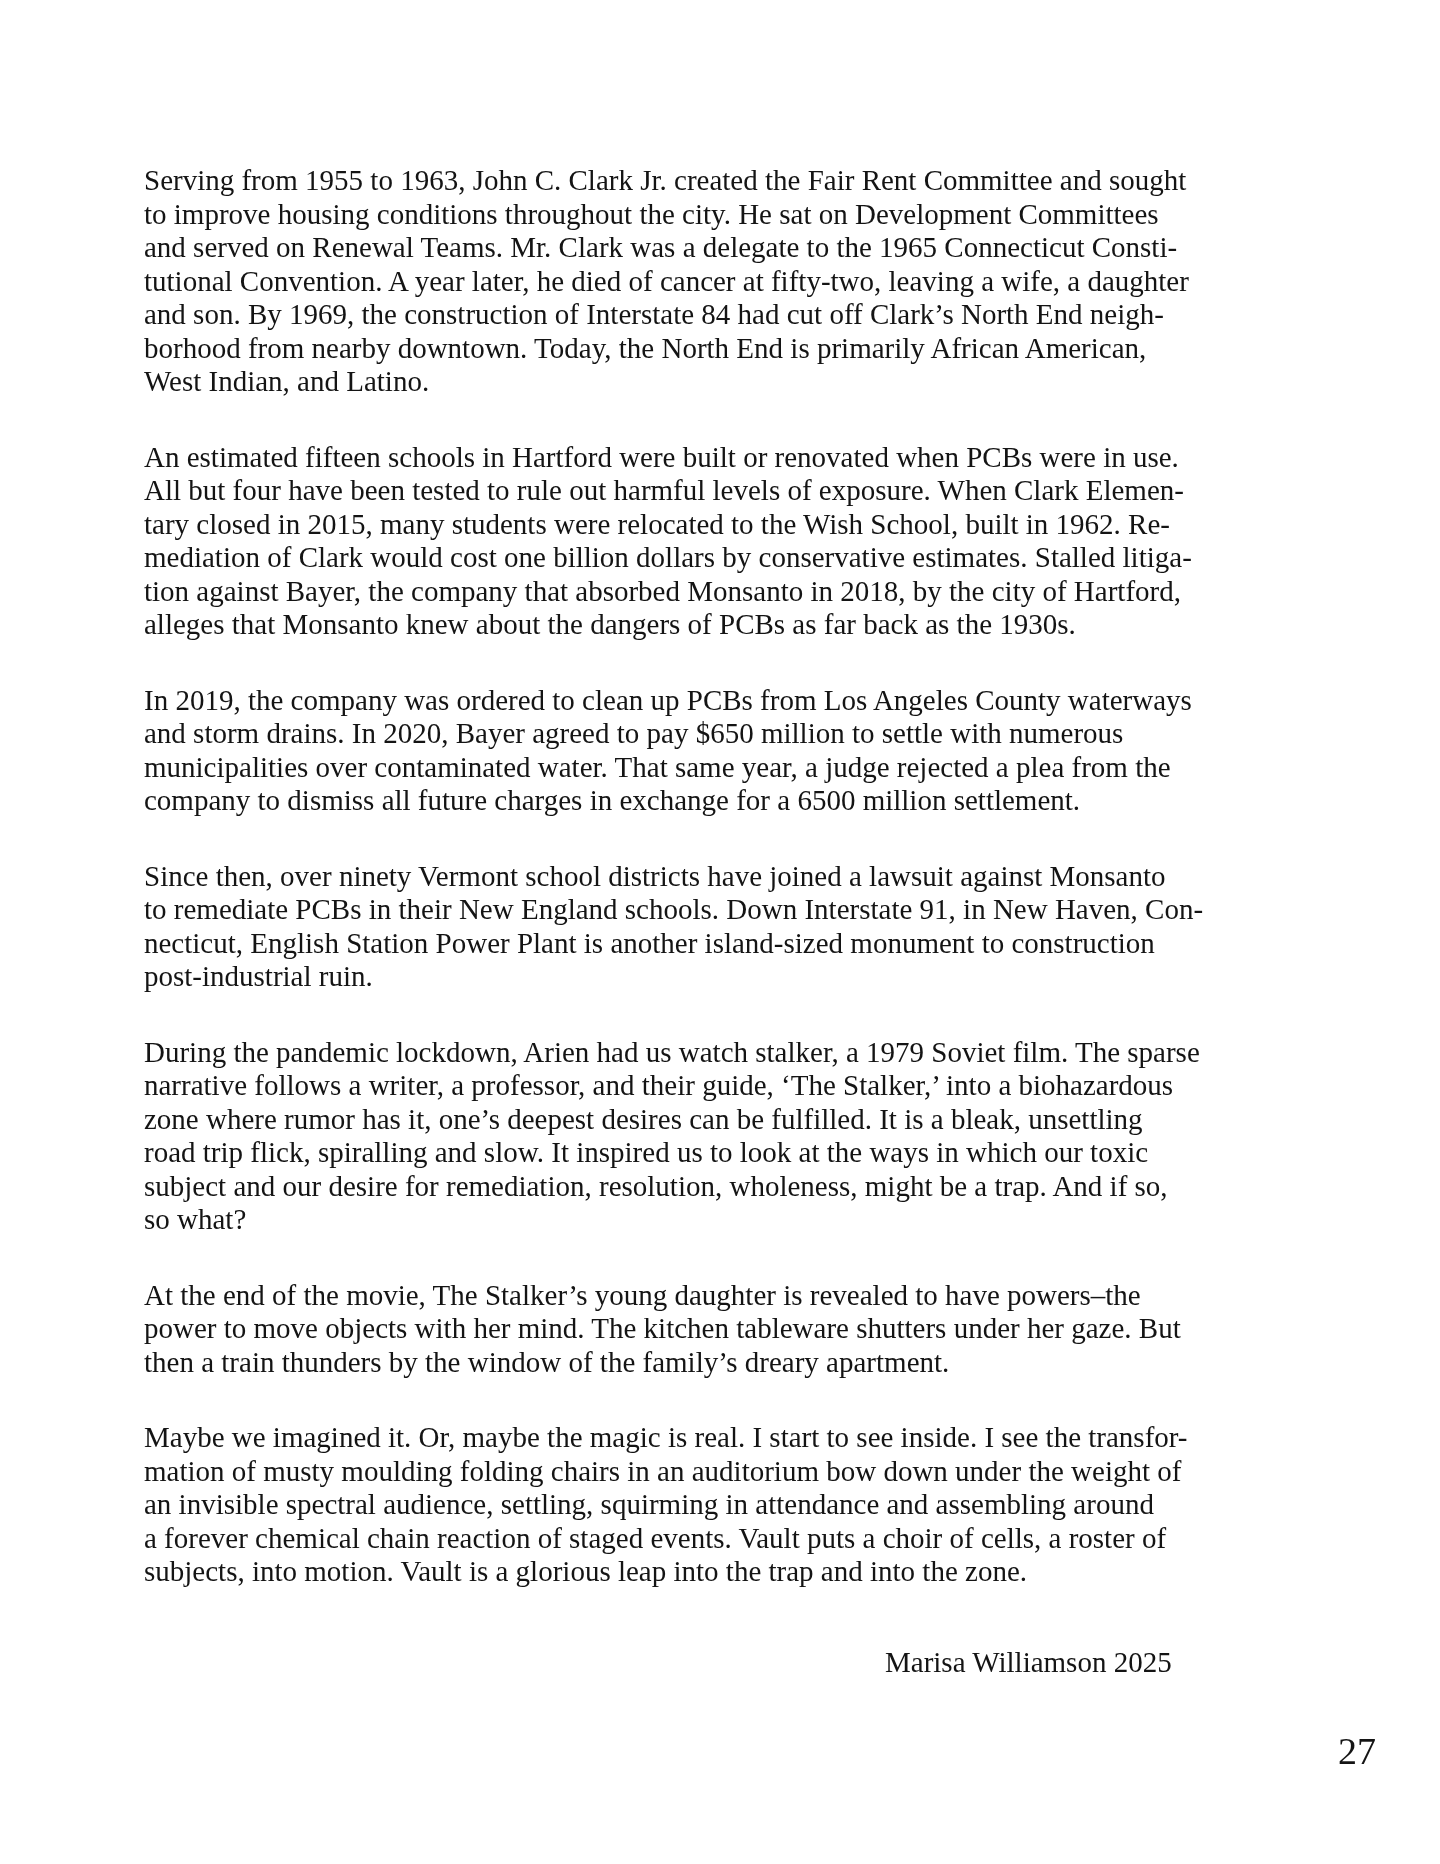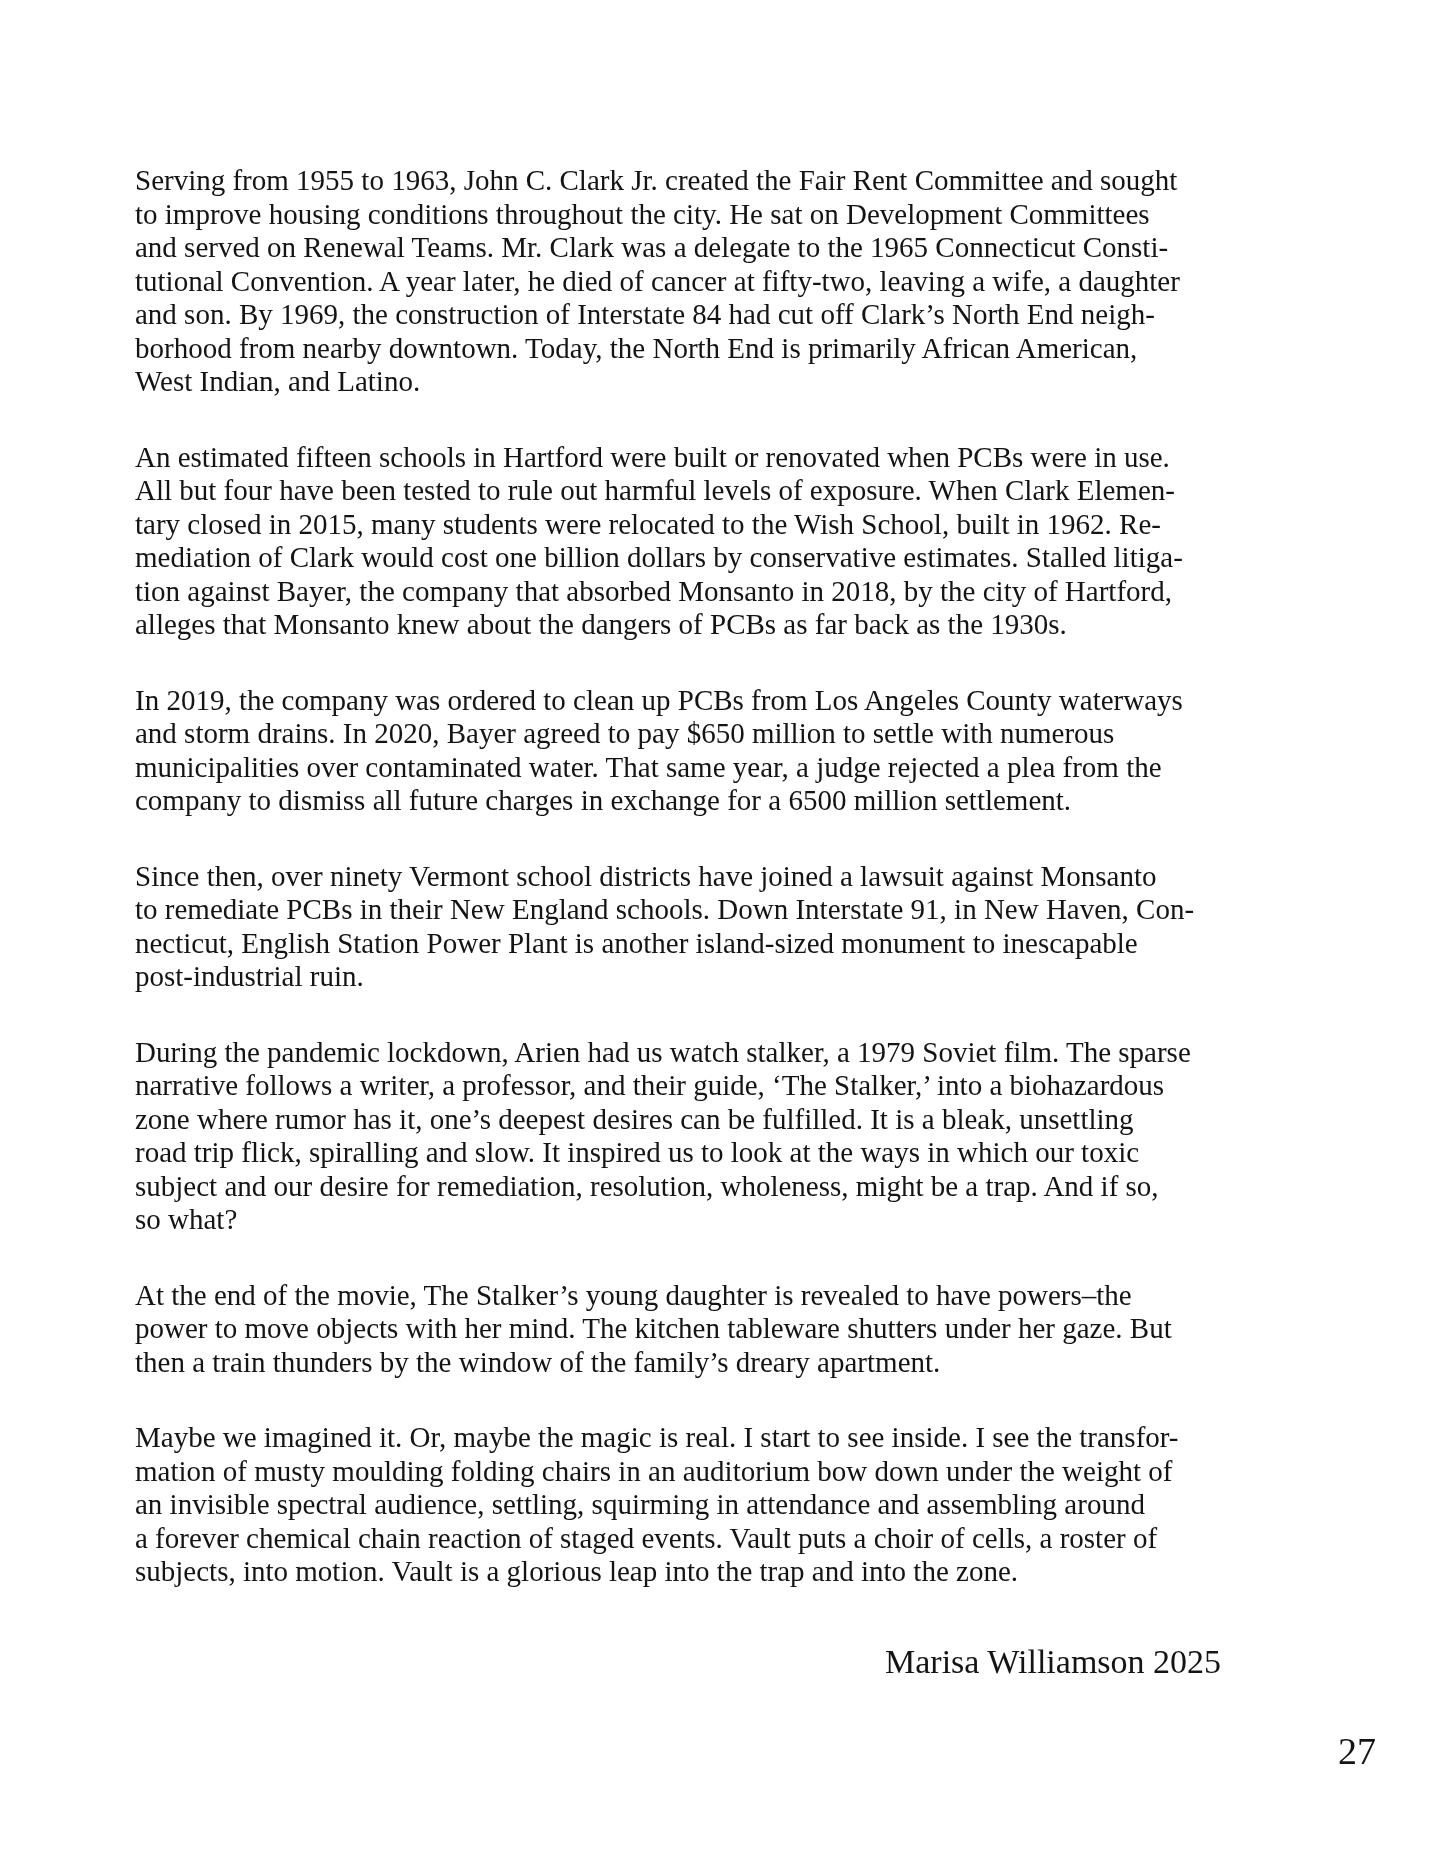--- a/index.html
+++ b/index.html
@@ -11,37 +11,37 @@
     position: relative;
     width: 1440px;
     height: 1864px;
     background: #ffffff;
     overflow: hidden;
     font-family: "Liberation Serif", "DejaVu Serif", serif;
     color: #141414;
   }
   .text-block {
     position: absolute;
-    left: 135px;
+    left: 144px;
     top: 164px;
     width: 1290px;
     font-size: 29px;
     line-height: 33.5px;
     letter-spacing: 0px;
   }
   .para {
     margin: 0 0 42px 0;
     white-space: pre;      
     font-kerning: normal;
   }
   .signature {
     position: absolute;
     left: 885px;
     top: 1645px;
-    font-size: 34px;
+    font-size: 29px;
     line-height: 34px;
     white-space: pre;
   }
   .page-number {
     position: absolute;
     left: 1338px;
     top: 1730px;
     font-size: 38px;
     line-height: 42px;
   }
@@ -63,21 +63,21 @@
 tary closed in 2015, many students were relocated to the Wish School, built in 1962. Re-
 mediation of Clark would cost one billion dollars by conservative estimates. Stalled litiga-
 tion against Bayer, the company that absorbed Monsanto in 2018, by the city of Hartford,
 alleges that Monsanto knew about the dangers of PCBs as far back as the 1930s.</p>
     <p class="para">In 2019, the company was ordered to clean up PCBs from Los Angeles County waterways
 and storm drains. In 2020, Bayer agreed to pay $650 million to settle with numerous
 municipalities over contaminated water. That same year, a judge rejected a plea from the
 company to dismiss all future charges in exchange for a 6500 million settlement.</p>
     <p class="para">Since then, over ninety Vermont school districts have joined a lawsuit against Monsanto
 to remediate PCBs in their New England schools. Down Interstate 91, in New Haven, Con-
-necticut, English Station Power Plant is another island-sized monument to inescapable
+necticut, English Station Power Plant is another island-sized monument to construction
 post-industrial ruin.</p>
     <p class="para">During the pandemic lockdown, Arien had us watch stalker, a 1979 Soviet film. The sparse
 narrative follows a writer, a professor, and their guide, ‘The Stalker,’ into a biohazardous
 zone where rumor has it, one’s deepest desires can be fulfilled. It is a bleak, unsettling
 road trip flick, spiralling and slow. It inspired us to look at the ways in which our toxic
 subject and our desire for remediation, resolution, wholeness, might be a trap. And if so,
 so what?</p>
     <p class="para">At the end of the movie, The Stalker’s young daughter is revealed to have powers–the
 power to move objects with her mind. The kitchen tableware shutters under her gaze. But
 then a train thunders by the window of the family’s dreary apartment.</p>

